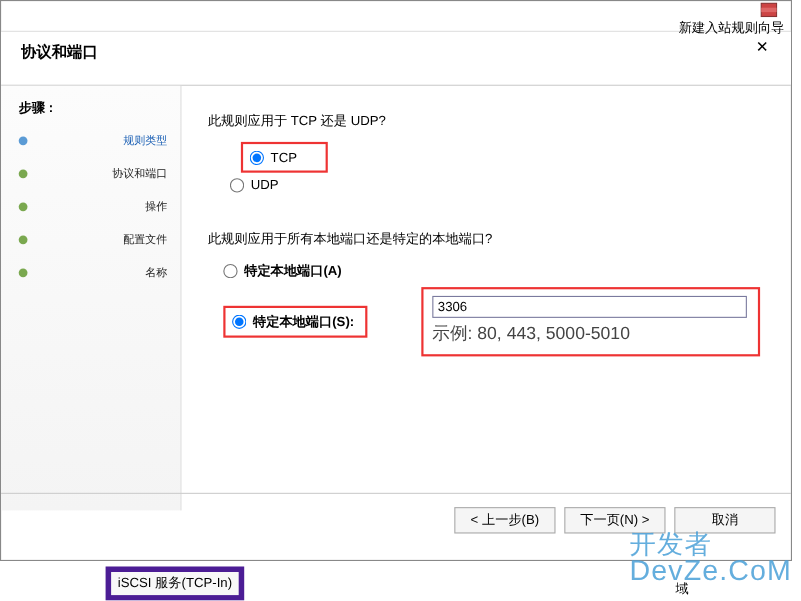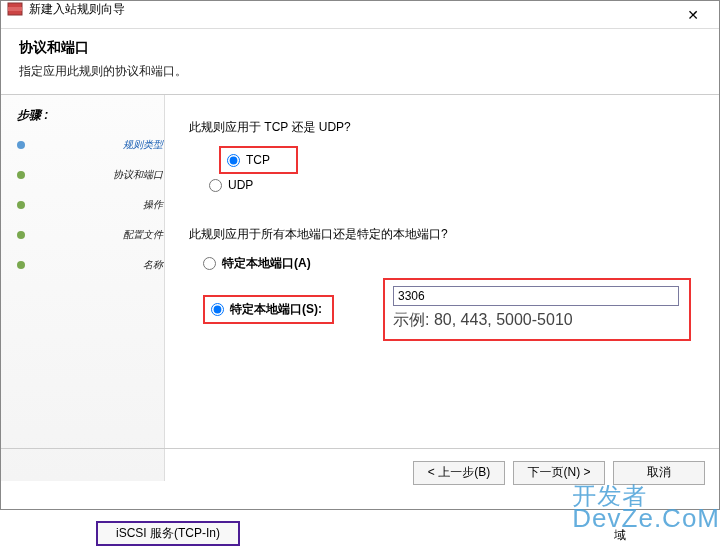--- a/index.html
+++ b/index.html
@@ -1,26 +1,26 @@
 <!DOCTYPE html>
 <html><head>
   <meta charset="utf-8">
   <style>
     * { margin: 0; padding: 0; box-sizing: border-box; font-family: "Microsoft YaHei", "SimSun", sans-serif; }
     body { background: #fff; width: 728px; height: 546px; position: relative; overflow: hidden; }
     .window { width: 720px; height: 510px; background: #fff; border: 1px solid #888; position: relative; }
-    .titlebar { height: 28px; display: flex; align-items: flex-start; padding: 0 6px; border-bottom: 1px solid #ddd; }
+    .titlebar { height: 28px; display: flex; align-items: flex-end; padding: 0 6px; border-bottom: 1px solid #ddd; flex-direction: column; }
     .titlebar-icon { width: 16px; height: 16px; margin-right: 6px; display: inline-flex; }
     .titlebar-text { font-size: 12px; flex: 1; }
     .close-btn { width: 40px; height: 100%; display: flex; align-items: center; justify-content: center; font-size: 14px; cursor: default; }
     .header { padding: 10px 18px 14px; border-bottom: 1px solid #ccc; background: #fff; }
     .header h2 { font-size: 14px; font-weight: bold; margin-bottom: 6px; }
     .header p { font-size: 12px; color: #222; }
     .body { display: flex; height: 386px; }
-    .sidebar { width: 182px; background: linear-gradient(#fcfcfc, #f4f4f4); border-right: 1px solid #ddd; padding: 12px 1px 0 16px; font-style: italic; }
+    .sidebar { width: 182px; background: linear-gradient(#fcfcfc, #f4f4f4); border-right: 1px solid #ddd; padding: 12px 12px 0 16px; }
     .steps-title { font-size: 12px; font-weight: bold; margin-bottom: 14px; }
     .step { display: flex; align-items: center; font-size: 10px; margin-bottom: 16px; justify-content: space-between; }
     .bullet { width: 8px; height: 8px; border-radius: 50%; background: #7aa84f; margin-right: 8px; flex-shrink: 0; }
     .step-active .bullet { background: #5b9bd5; }
     .step-link { color: #1a5fb4; }
     .step-current { color: #222; }
     .content { flex: 1; padding: 24px 28px 0 24px; }
     .q { font-size: 12px; margin-bottom: 10px; }
     .radio-group-box { border: 2px solid #e33; display: inline-block; padding: 3px 26px 3px 6px; margin-left: 30px; margin-bottom: 2px; }
     .radio-row { display: flex; align-items: center; font-size: 12px; margin: 2px 0; }
@@ -33,41 +33,40 @@
     .boxed { border: 2px solid #e33; padding: 2px 10px 2px 6px; display: inline-flex; align-items: center; }
     .port-input-col { flex: 1; border-radius: 18px; }
     .port-input { width: 286px; height: 20px; font-size: 12px; padding: 1px 4px; border: 1px solid #7a7a9e; font-family: inherit; }
     .input-box { border: 2px solid #e33; padding: 6px 10px 8px 8px; display: inline-block; }
     .example { font-size: 16px; color: #444; margin-top: 4px; }
     .footer { position: absolute; bottom: 13px; left: 0; right: 0; height: 48px; border-top: 1px solid #ccc; display: flex; justify-content: flex-end; align-items: center; padding-right: 14px; gap: 8px; }
     .btn { font-size: 12px; height: 24px; min-width: 92px; padding: 0 10px; background: #f5f5f5; border: 1px solid #aaa; cursor: default; }
     .btn:disabled { color: #999; }
     .watermark { position: absolute; right: 8px; bottom: 16px; font-size: 26px; font-weight: 300; color: #4aa0d8; letter-spacing: 1px; font-family: Arial, sans-serif; pointer-events: none; line-height: 0.9; opacity: 0.85; z-index: 5; }
     .watermark .top { font-size: 24px; }
-    .bottom-table { position: absolute; left: 96px; bottom: 0; font-size: 12px; padding: 2px 18px; border: 2px solid #4c1d95; background: #f8f8f8; }
+    .bottom-table { position: absolute; left: 96px; bottom: 0; font-size: 12px; padding: 2px 6px; border: 5px solid #4c1d95; background: #f8f8f8; }
     .partial-col { position: absolute; right: 102px; bottom: 2px; font-size: 12px; }
   </style>
 </head>
 <body>
 
 <div class="window">
   <div class="titlebar">
     <span class="titlebar-icon">
       <svg viewBox="0 0 16 16">
           <rect x="1" y="2" width="14" height="12" fill="#c44" stroke="#833"></rect>
           <rect x="1" y="6" width="14" height="4" fill="#d66"></rect>
         </svg>
     </span>
     <span class="titlebar-text">新建入站规则向导</span>
     <span class="close-btn">✕</span>
   </div>
 
   <div class="header">
     <h2>协议和端口</h2>
-    <p>指定应用此规则的协议和端口。</p>
   </div>
 
   <div class="body">
     <div class="sidebar">
       <div class="steps-title">步骤 :</div>
       <div class="step step-active">
         <span class="bullet"></span>
         <span class="step-link">规则类型</span>
       </div>
       <div class="step">

